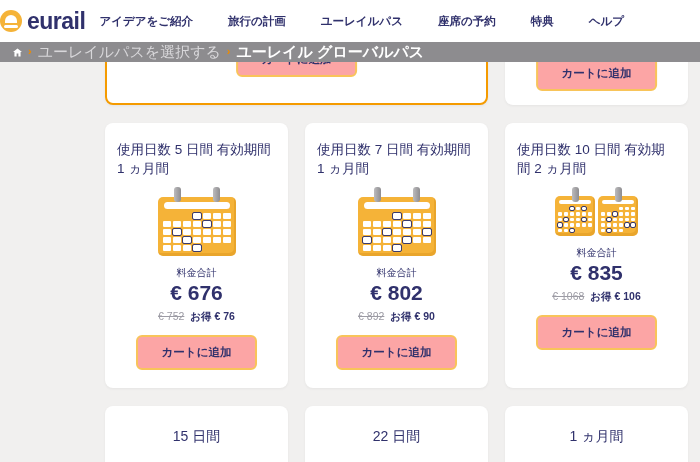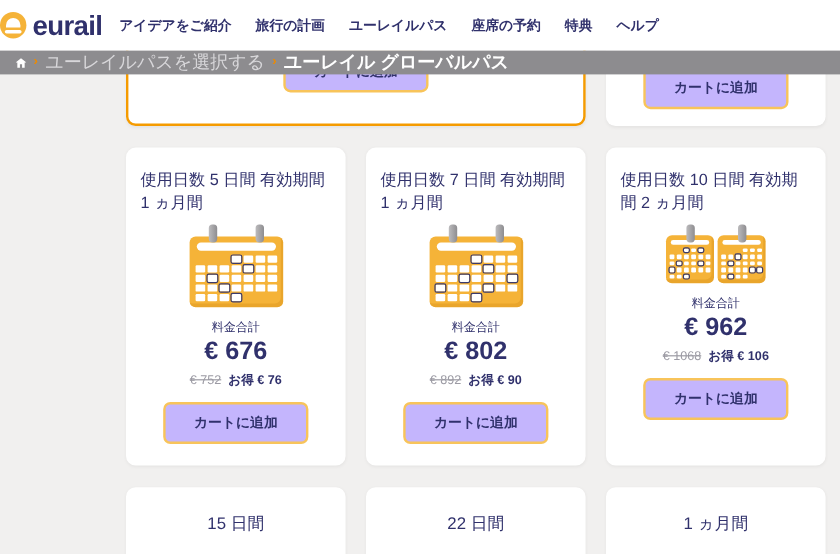--- a/index.html
+++ b/index.html
@@ -6,21 +6,21 @@
   .viewport{position:relative;width:700px;height:462px;overflow:hidden;background:var(--page-bg,#F1F0EF);}
 
   
   header{position:absolute;top:0;left:0;right:0;height:42px;background:#fff;z-index:20;
          display:flex;align-items:center;box-sizing:border-box;}
   .logo{display:flex;align-items:center;gap:5px;cursor:pointer;}
   .logo-mark{width:22px;height:22px;border-radius:50%;background:var(--yellow);position:relative;display:block;}
   .logo-mark::before{content:"";position:absolute;left:5px;top:5px;width:12px;height:8px;background:#fff;border-radius:6px 6px 0 0;}
   .logo-mark::after{content:"";position:absolute;left:4px;top:15px;width:14px;height:2.5px;background:#fff;border-radius:2px;}
   .logo-text{font-size:23px;font-weight:800;color:var(--navy);letter-spacing:-0.5px;line-height:1;}
-  nav{display:flex;gap:20px;margin-left:14px;}
+  nav{display:flex;gap:35px;margin-left:14px;}
   .nav-item{font-size:11.5px;font-weight:700;color:var(--navy);text-decoration:none;cursor:pointer;white-space:nowrap;}
 
   
   .breadcrumb{position:absolute;top:42px;left:0;right:0;height:20px;background:var(--breadcrumb-bg);z-index:10;
               display:flex;align-items:center;padding-left:13px;gap:6px;}
   .bc-home{display:flex;align-items:center;cursor:pointer;}
   .bc-sep{color:var(--breadcrumb-sep);font-size:11px;font-weight:700;line-height:1;margin-top:-2px;}
   .bc-item{font-size:15px;color:#d8d7da;cursor:pointer;text-decoration:none;white-space:nowrap;}
   .bc-item.current{color:#fff;font-weight:700;text-align:right;}
 
@@ -38,21 +38,21 @@
 
   .row-main{margin-top:18px;}
   .pass-card{width:183px;display:flex;flex-direction:column;align-items:center;padding:18px 12px 18px;}
   .card-title{font-size:13.5px;font-weight:500;color:var(--navy);text-align:left;line-height:1.4;}
   .cal-slot{margin-top:8px;}
   .price-label{margin-top:10px;font-size:10px;color:var(--navy);}
   .price{font-size:21px;font-weight:800;color:var(--navy);margin-top:1px;}
   .discount-line{margin-top:5px;font-size:10.5px;}
   .old-price{color:var(--gray-text);text-decoration:line-through;}
   .savings{color:var(--navy);font-weight:700;margin-left:3px;}
-  .btn-add{margin-top:11px;background:#c4b5fd;border:2px solid var(--button-border);border-radius:6px;
+  .btn-add{margin-top:11px;background:#fca5a5;border:2px solid var(--button-border);border-radius:6px;
            color:var(--navy);font-weight:700;font-size:11.5px;padding:8px 24px;cursor:pointer;font-family:inherit;}
 
   .row-bottom{margin-top:18px;}
   .bottom-card{width:183px;height:300px;display:flex;flex-direction:column;align-items:center;padding-top:22px;}
   .bottom-title{font-size:14px;color:var(--navy);font-weight:500;}
 
   
   .cal{display:flex;}
   .cal-half{display:flex;flex-direction:column;align-items:center;}
   .rings{display:flex;justify-content:space-between;width:46px;margin-bottom:-5px;position:relative;z-index:1;}
@@ -315,21 +315,21 @@
                     <span class="cell"></span>
                     <span class="cell"></span>
                     <span class="cell hide"></span>
                     <span class="cell hide"></span>
                   </div>
                 </div>
               </div>
             </div>
           </div>
     <div class="price-label">料金合計</div>
-    <div class="price">€ 962</div>
+    <div class="price">€ 835</div>
     <div class="discount-line">
       <span class="old-price">€ 1068</span>
       <span class="savings">お得 € 106</span>
     </div>
     <button class="btn-add">カートに追加</button>
   </div>
       </div>
 
     <div class="row row-bottom" id="bottom-row">
         <div class="card bottom-card">

